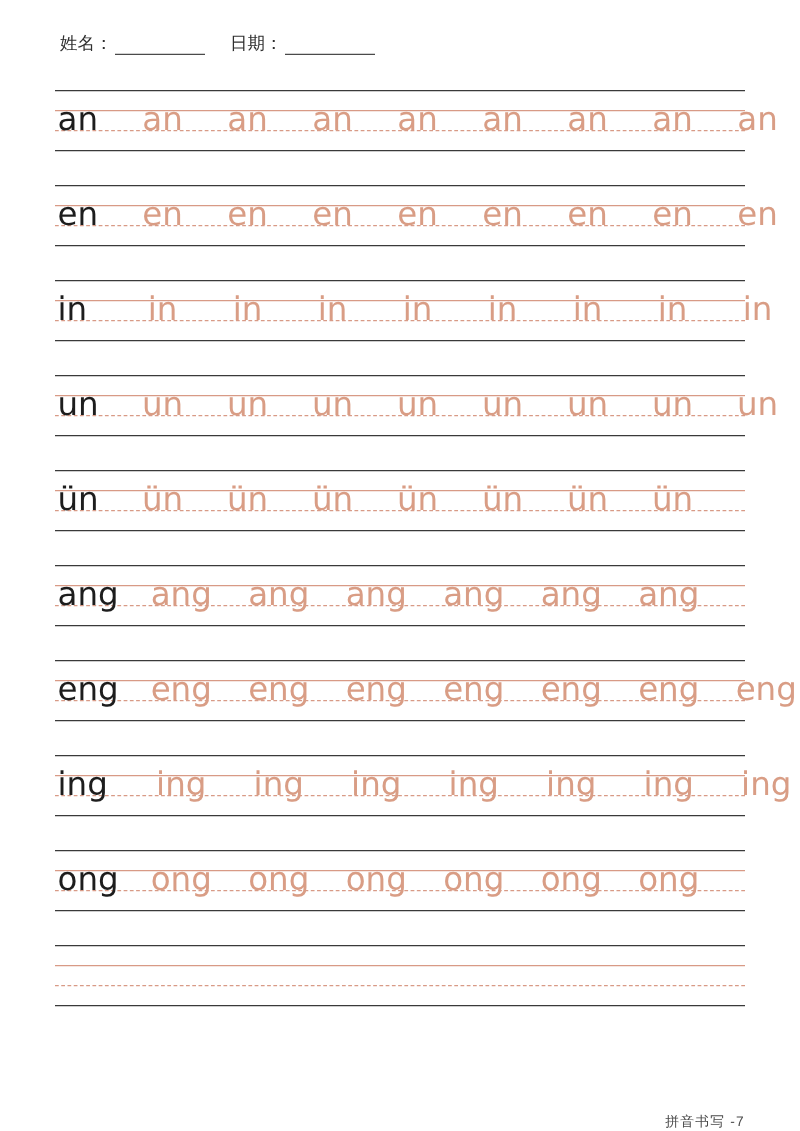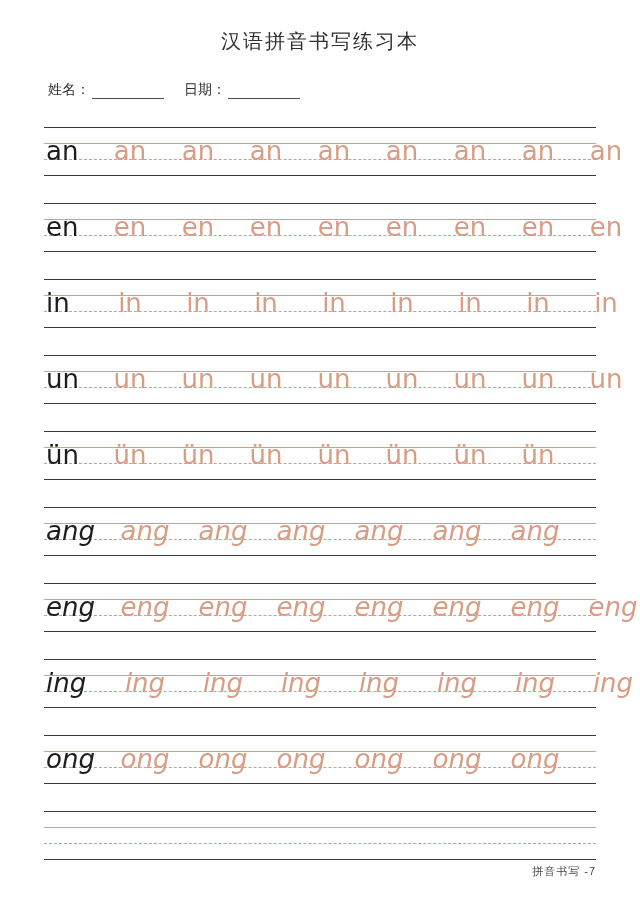--- a/index.html
+++ b/index.html
@@ -100,38 +100,37 @@
     text-align: center;
     flex: 0 0 auto;
     letter-spacing: 0px;
   }
   .glyph.model {
     color: #1d1d1d;
     width: 48px;
     text-align: left;
     padding-left: 2px;
   }
-  .glyph.w3 { width: 74px; font-style: italic; }
+  .glyph.w3 { width: 74px; }
   .glyph.model.w3 { width: 58px; }
 
   .footer {
     position: absolute;
     right: 44px;
     bottom: 26px;
     font-size: 11px;
     color: #4a4a4a;
     letter-spacing: 1px;
   }
 </style>
 </head>
 <body>
 
 <div class="page">
 
-  <div class="title">汉语拼音书写练习本</div>
 
   <div class="meta-row">
     <span class="meta-label">姓名：</span>
     <span class="meta-blank"></span>
     <span class="meta-spacer"></span>
     <span class="meta-label">日期：</span>
     <span class="meta-blank"></span>
   </div>
 
   <div class="rows" id="rows-container">

